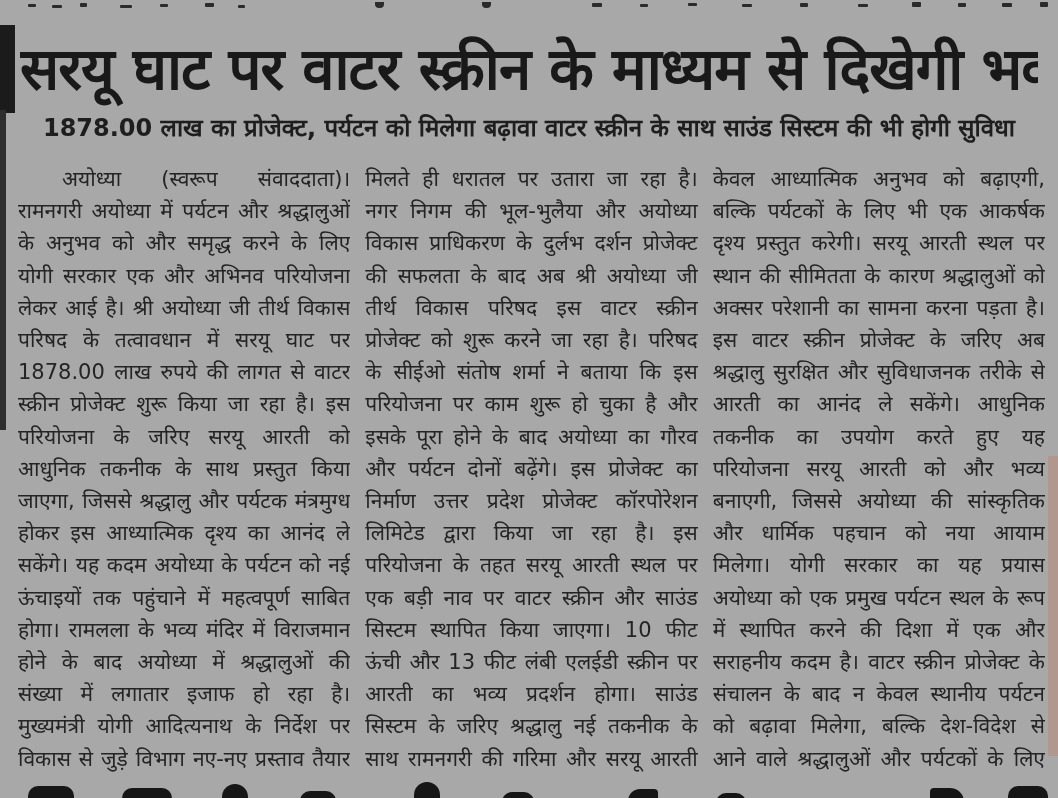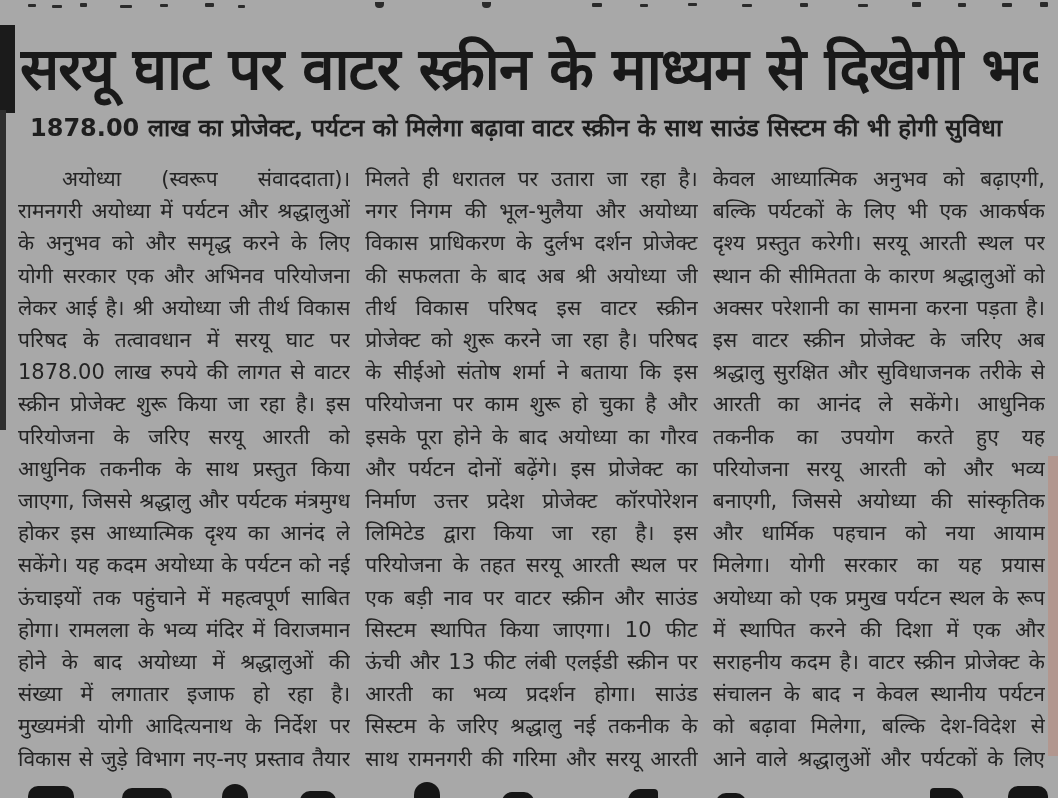--- a/index.html
+++ b/index.html
@@ -19,21 +19,21 @@
   .right-strip{position:absolute;right:0;top:456px;width:10px;height:300px;background:#b2978f;}
   .headline{
     position:absolute;top:30px;left:20px;right:20px;
     margin:0;text-align:center;
     font-size:58px;line-height:1.35;font-weight:800;
     letter-spacing:-1px;color:#191919;
     white-space:nowrap;overflow:hidden;
   }
   .subheadline{
     position:absolute;top:112px;left:30px;right:30px;
-    margin:0;
+    margin:0;text-align:center;
     font-size:24px;line-height:1.4;font-weight:700;
     color:#1e1e1e;white-space:nowrap;overflow:hidden;
   }
   .cols{
     position:absolute;top:163px;left:18px;right:13px;height:612px;
     display:flex;gap:15px;
   }
   .col{
     flex:1 1 0;height:612px;overflow:hidden;
     font-size:21px;line-height:32.2px;

